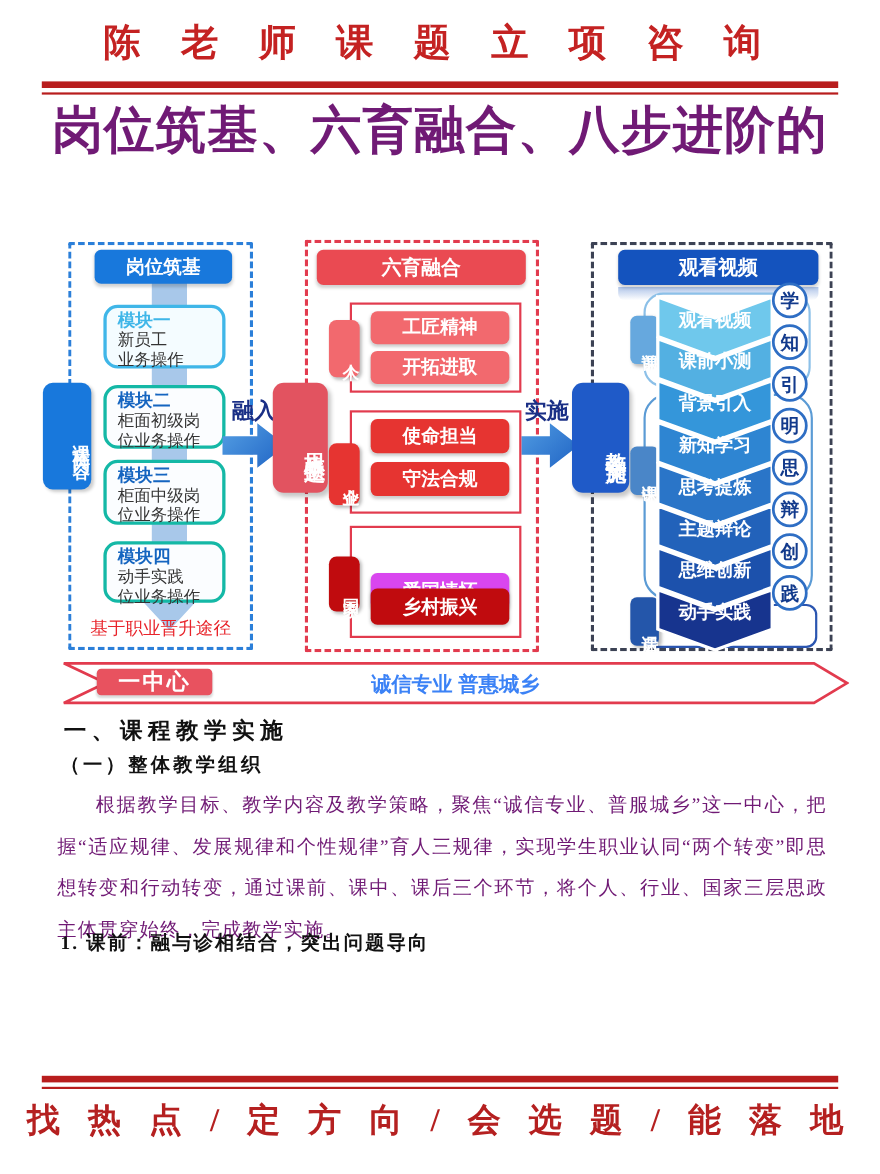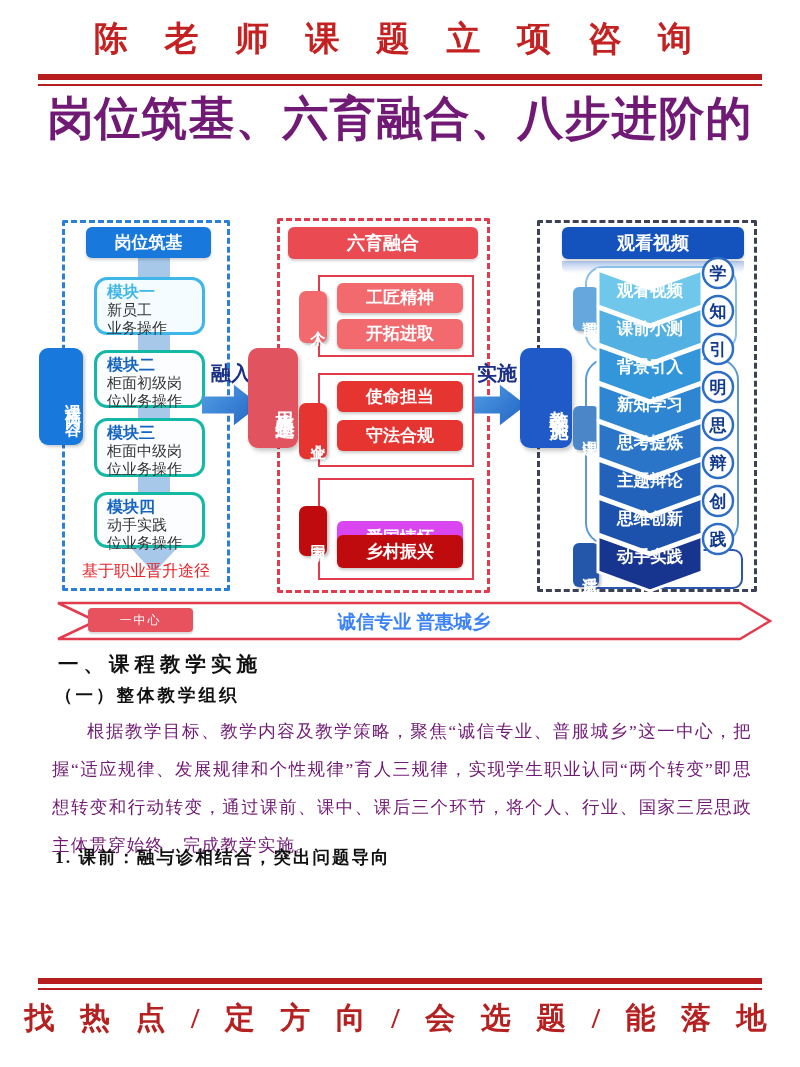--- a/index.html
+++ b/index.html
@@ -97,21 +97,21 @@
                box-shadow:2px 2px 3px rgba(0,0,0,.25); padding-top:2px; }
   .ph1 { top:287px; background:#66a8de; }
   .ph2 { top:406px; background:#4a86c8; }
   .ph3 { top:543px; background:#2456aa; }
   svg text { font-family:"Liberation Sans","DejaVu Sans",sans-serif; }
   .step-label { fill:#ffffff; font-size:16.5px; font-weight:bold; }
   .letter { fill:#123a8c; font-size:17px; font-weight:bold; }
 
   
   .badge { left:88px; top:608px; width:105px; height:24px; background:#e8525f; color:#fff;
-           font-weight:normal; font-size:12px; text-align:center; line-height:24px;
+           font-weight:bold; font-size:20px; text-align:center; line-height:24px;
            border-radius:4px; letter-spacing:2px; box-shadow:0 2px 2px rgba(0,0,0,.15); }
   .slogan { left:298px; top:609px; width:232px; text-align:center; color:#3b82f6;
             font-weight:bold; font-size:18.5px; }
 
   
   .serif { font-family:"Liberation Serif","DejaVu Serif",serif; }
   .h1 { left:58px; top:650px; font-size:20.5px; font-weight:bold; letter-spacing:5px; color:#111; }
   .h2 { left:55px; top:683px; font-size:17.5px; font-weight:bold; letter-spacing:3px; color:#111; }
   .p1 { left:52px; top:712px; width:700px; font-size:17.5px; line-height:38px;
         letter-spacing:1.2px; text-indent:2em; color:#701a75; text-align:justify; }

